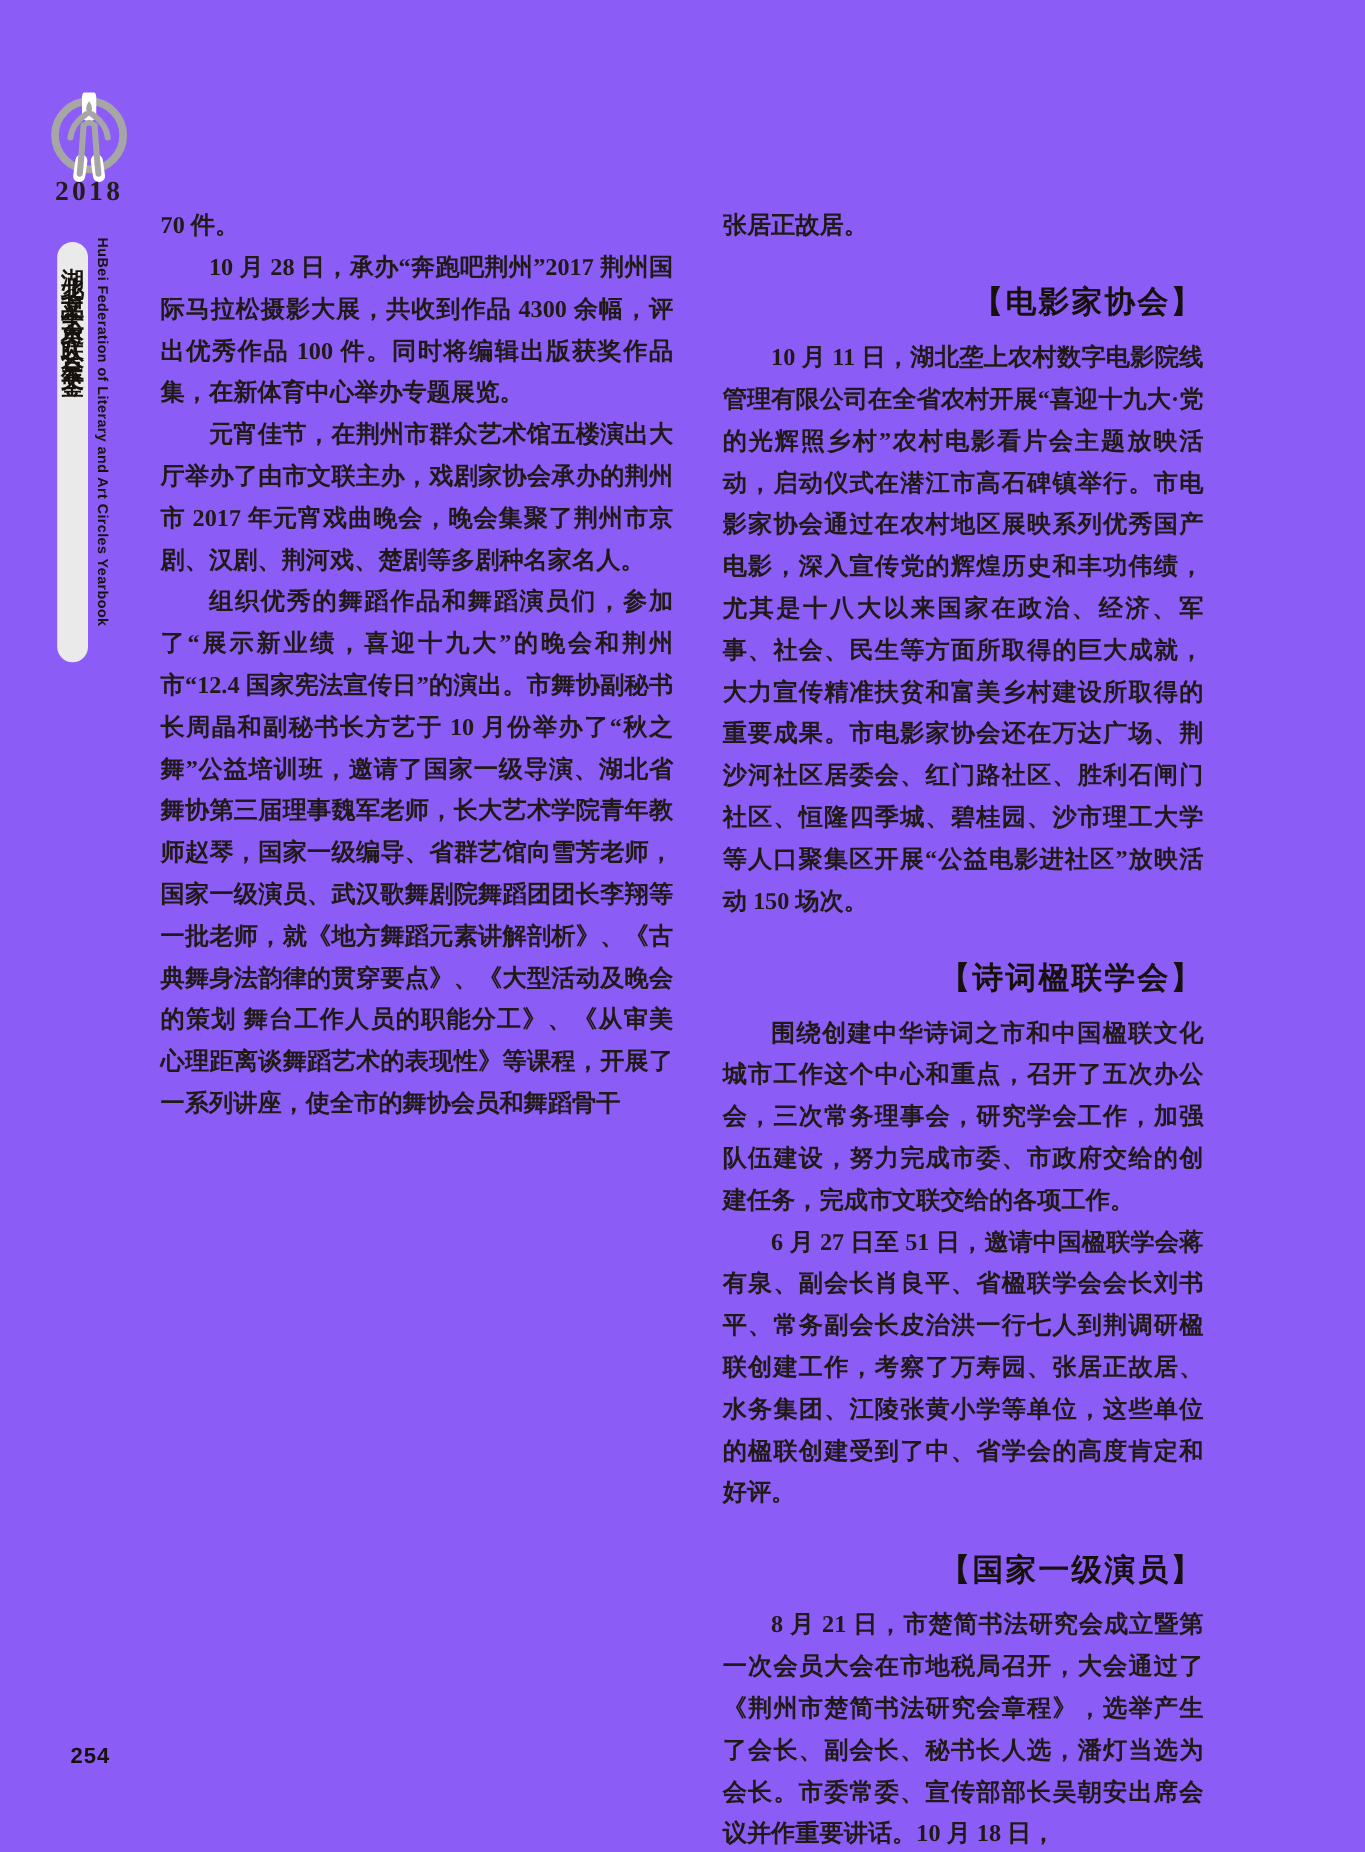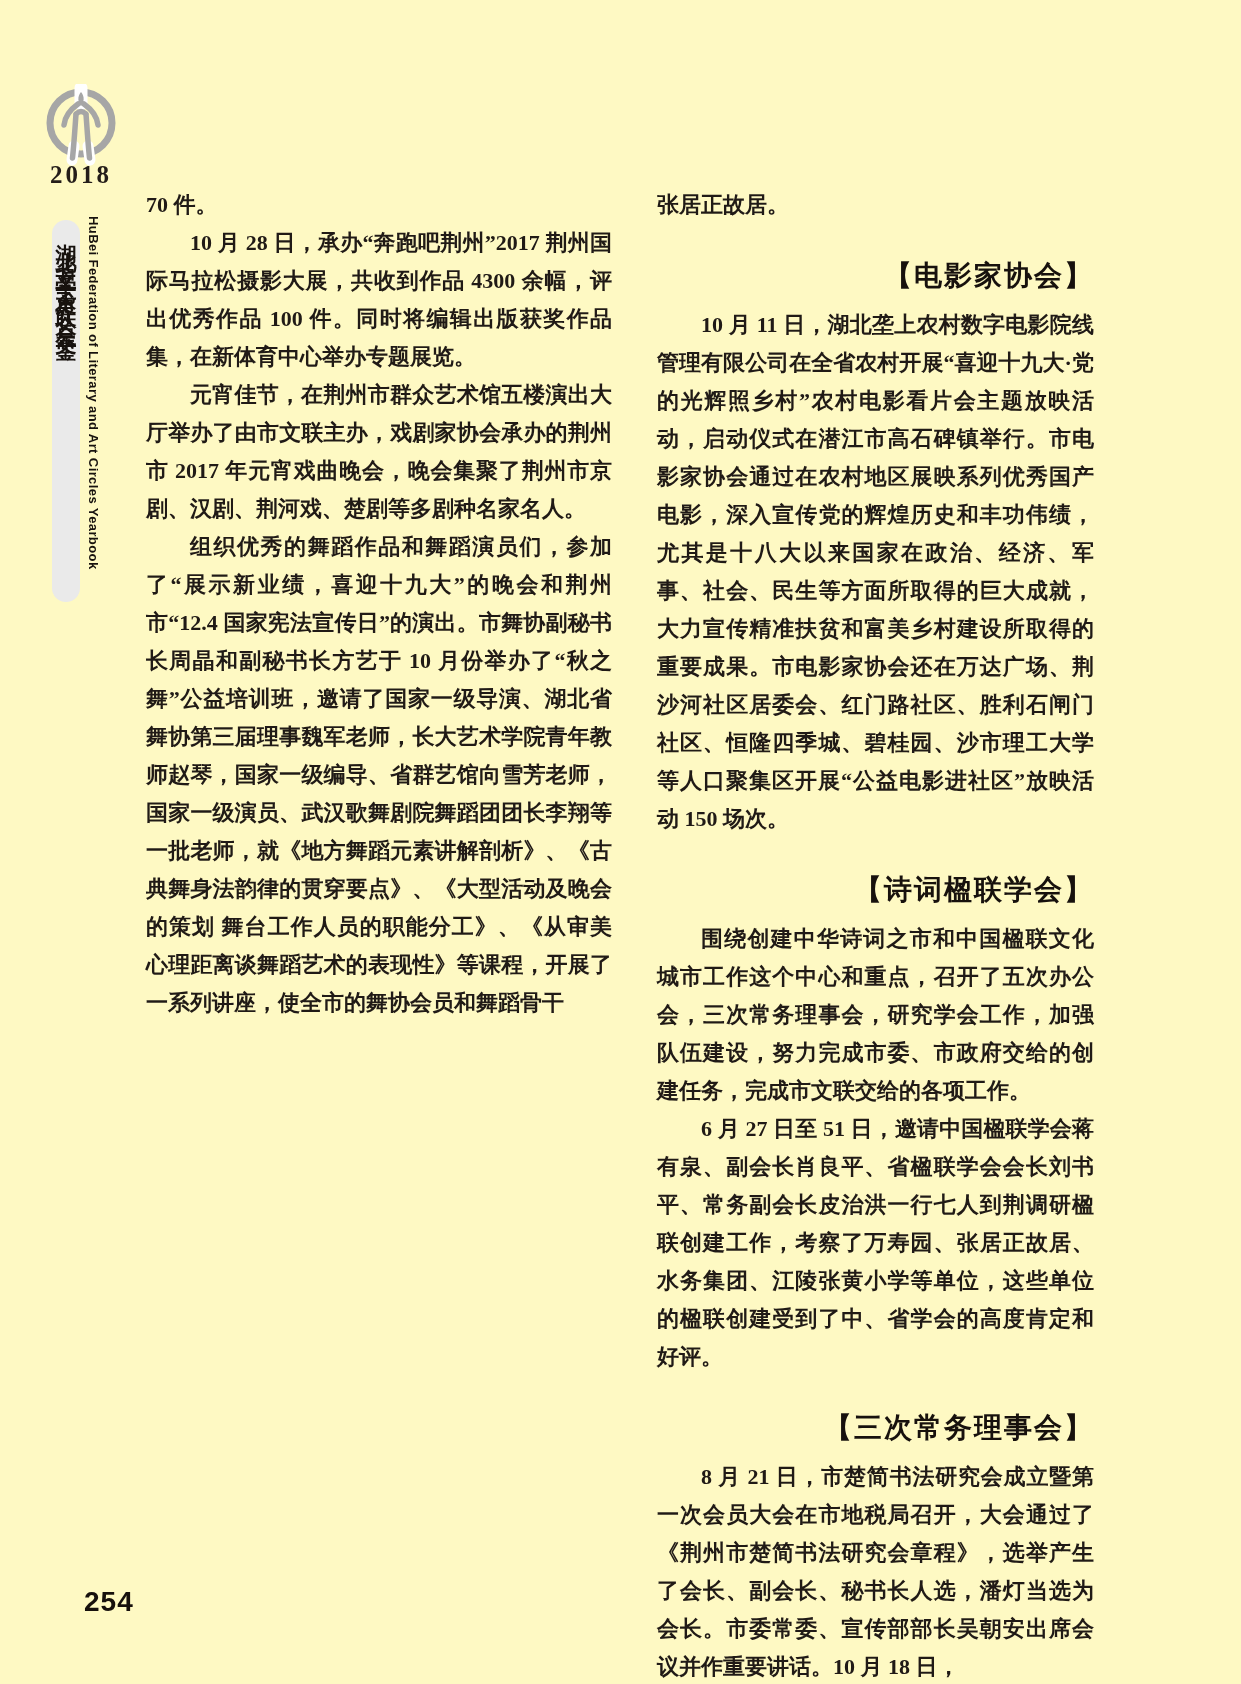--- a/index.html
+++ b/index.html
@@ -1,20 +1,20 @@
 <!DOCTYPE html>
 <html><head>
 <meta charset="utf-8">
 <style>
   html,body{margin:0;padding:0;background:#777;}
   .page{
     position:relative;
     width:1241px;height:1684px;
     margin:0 auto;
-    background:#fef9c3;
+    background:#8b5cf6;
     font-family:"Liberation Serif","DejaVu Serif",serif;
     color:#201a16;
     overflow:hidden;
   }
   
   .logo{position:absolute;left:42px;top:84px;width:78px;height:84px;}
   .year{
     position:absolute;left:38px;top:161px;width:86px;
     text-align:center;font-weight:700;font-size:25px;
     letter-spacing:3px;color:#241d19;
@@ -49,23 +49,23 @@
   }
   .indent{text-indent:2em;}
   .heading{
     font-size:28px;line-height:40px;font-weight:700;
     letter-spacing:2px;color:#17110d;
     margin:32px 0 10px 0;
     text-align:right;
   }
   
   .pageno{
-    position:absolute;left:84px;top:1586px;
+    position:absolute;left:64px;top:1586px;
     font-family:"Liberation Sans","DejaVu Sans",sans-serif;
-    font-weight:700;font-size:28px;color:#17110d;letter-spacing:1px;
+    font-weight:700;font-size:20px;color:#17110d;letter-spacing:1px;
   }
 </style>
 </head>
 <body>
 
 <div class="page">
 
   <aside>
     <svg class="logo" viewBox="0 0 78 84" xmlns="http://www.w3.org/2000/svg">
       <circle cx="39" cy="39" r="31" fill="none" stroke="#a6a6a6" stroke-width="7"></circle>
@@ -94,19 +94,19 @@
     <p class="para indent">组织优秀的舞蹈作品和舞蹈演员们，参加了“展示新业绩，喜迎十九大”的晚会和荆州市“12.4 国家宪法宣传日”的演出。市舞协副秘书长周晶和副秘书长方艺于 10 月份举办了“秋之舞”公益培训班，邀请了国家一级导演、湖北省舞协第三届理事魏军老师，长大艺术学院青年教师赵琴，国家一级编导、省群艺馆向雪芳老师，国家一级演员、武汉歌舞剧院舞蹈团团长李翔等一批老师，就《地方舞蹈元素讲解剖析》、《古典舞身法韵律的贯穿要点》、《大型活动及晚会的策划 舞台工作人员的职能分工》、《从审美心理距离谈舞蹈艺术的表现性》等课程，开展了一系列讲座，使全市的舞协会员和舞蹈骨干</p>
   </main>
 
   <main class="col col-right">
     <p class="para">张居正故居。</p>
     <h2 class="heading">【电影家协会】</h2>
     <p class="para indent">10 月 11 日，湖北垄上农村数字电影院线管理有限公司在全省农村开展“喜迎十九大·党的光辉照乡村”农村电影看片会主题放映活动，启动仪式在潜江市高石碑镇举行。市电影家协会通过在农村地区展映系列优秀国产电影，深入宣传党的辉煌历史和丰功伟绩，尤其是十八大以来国家在政治、经济、军事、社会、民生等方面所取得的巨大成就，大力宣传精准扶贫和富美乡村建设所取得的重要成果。市电影家协会还在万达广场、荆沙河社区居委会、红门路社区、胜利石闸门社区、恒隆四季城、碧桂园、沙市理工大学等人口聚集区开展“公益电影进社区”放映活动 150 场次。</p>
     <h2 class="heading">【诗词楹联学会】</h2>
     <p class="para indent">围绕创建中华诗词之市和中国楹联文化城市工作这个中心和重点，召开了五次办公会，三次常务理事会，研究学会工作，加强队伍建设，努力完成市委、市政府交给的创建任务，完成市文联交给的各项工作。</p>
     <p class="para indent">6 月 27 日至 51 日，邀请中国楹联学会蒋有泉、副会长肖良平、省楹联学会会长刘书平、常务副会长皮治洪一行七人到荆调研楹联创建工作，考察了万寿园、张居正故居、水务集团、江陵张黄小学等单位，这些单位的楹联创建受到了中、省学会的高度肯定和好评。</p>
-    <h2 class="heading">【三次常务理事会】</h2>
+    <h2 class="heading">【国家一级演员】</h2>
     <p class="para indent">8 月 21 日，市楚简书法研究会成立暨第一次会员大会在市地税局召开，大会通过了《荆州市楚简书法研究会章程》，选举产生了会长、副会长、秘书长人选，潘灯当选为会长。市委常委、宣传部部长吴朝安出席会议并作重要讲话。10 月 18 日，</p>
   </main>
 
   <div class="pageno">254</div>
 
 </div>
 
 </body></html>

